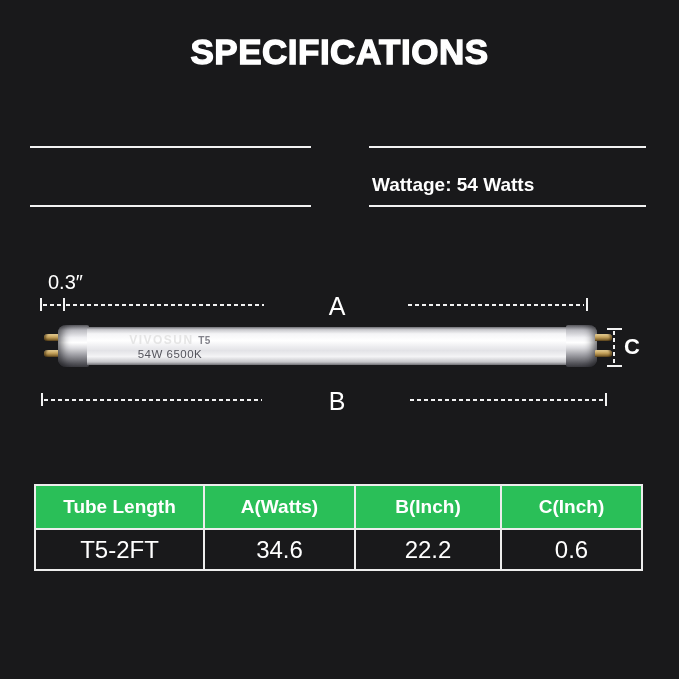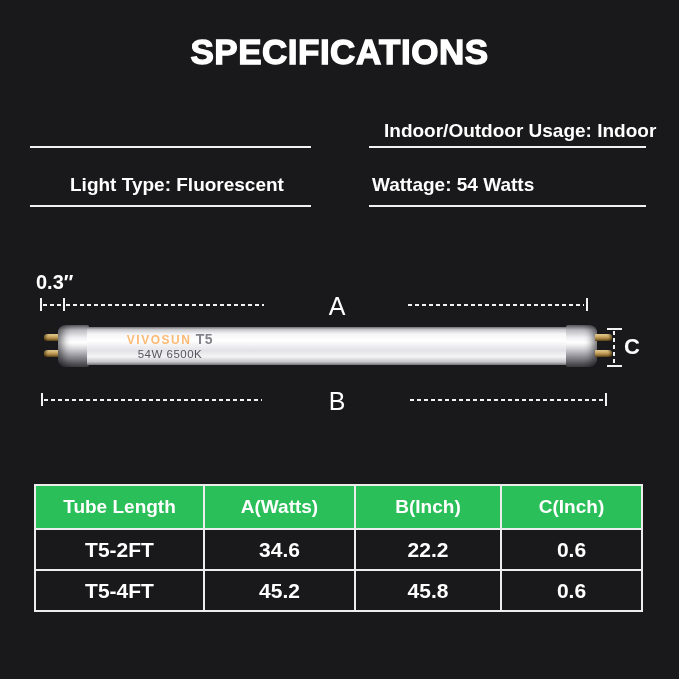--- a/index.html
+++ b/index.html
@@ -13,67 +13,65 @@
   .title{
     position:absolute;top:32px;left:0;width:679px;text-align:center;
     font-size:35px;font-weight:700;letter-spacing:.5px;
     -webkit-text-stroke:1.3px var(--text,#fff);
   }
   
   .spec-text{position:absolute;font-size:19px;font-weight:700;line-height:22px;white-space:nowrap;}
   .spec-line{position:absolute;height:2px;background:var(--line,#f2f2f2);}
   
   .dim-label{position:absolute;white-space:nowrap;}
-  .lbl-03{left:36px;top:271px;font-size:20px;font-weight:700;}
+  .lbl-03{left:48px;top:271px;font-size:20px;font-weight:400;}
   .lbl-a{left:322px;top:292px;width:30px;text-align:center;font-size:25px;font-weight:400;}
   .lbl-b{left:322px;top:387px;width:30px;text-align:center;font-size:25px;font-weight:400;}
   .lbl-c{left:624px;top:334px;font-size:22px;font-weight:700;}
   .dash-h{position:absolute;height:2px;background:repeating-linear-gradient(90deg,var(--line,#f2f2f2) 0 4px,transparent 4px 7px);}
   .dash-v{position:absolute;width:2px;background:repeating-linear-gradient(180deg,var(--line,#f2f2f2) 0 4px,transparent 4px 7px);}
   .tick-v{position:absolute;width:2px;height:13px;background:var(--line,#f2f2f2);}
   .tick-h{position:absolute;width:15px;height:2px;background:var(--line,#f2f2f2);}
   
   .pin{position:absolute;height:7px;width:17px;
     background:linear-gradient(180deg,#e7cf95 0%,#c6a35d 45%,#8a6c33 80%,#55401c 100%);}
   .pin.left{border-radius:4px 1px 1px 4px;box-shadow:inset 3px 0 2px -1px rgba(60,40,10,.55);}
   .pin.right{border-radius:1px 4px 4px 1px;box-shadow:inset -3px 0 2px -1px rgba(60,40,10,.55);}
   .cap{position:absolute;top:325px;width:31px;height:42px;
     background:linear-gradient(180deg,#5c5c62 0%,#b9b9bf 12%,#f1f1f4 30%,#ffffff 42%,#dadade 55%,#95959b 74%,#54545a 92%,#3d3d43 100%);}
   .cap.left{left:58px;border-radius:8px 2px 2px 8px;box-shadow:inset 9px 0 9px -5px rgba(10,10,14,.6);}
   .cap.right{left:566px;border-radius:2px 8px 8px 2px;box-shadow:inset -9px 0 9px -5px rgba(10,10,14,.6);}
   .glass{position:absolute;left:87px;top:327px;width:481px;height:38px;
     background:linear-gradient(180deg,#6f6f74 0%,#c9c9cd 7%,#f5f5f7 18%,#ffffff 36%,#ededf0 52%,#e3e3e7 62%,#f4f4f6 78%,#c6c6ca 92%,#707075 100%);}
   .tube-print{position:absolute;left:105px;top:332px;width:130px;text-align:center;line-height:13px;}
-  .tube-print .brand{font-size:12px;font-weight:700;letter-spacing:1.5px;color:#fdba74;}
-  .tube-print .model{font-size:14px;font-weight:700;letter-spacing:.5px;color:#83838b;}
+  .tube-print .brand{font-size:12px;font-weight:700;letter-spacing:1.5px;color:#e5e5e5;}
+  .tube-print .model{font-size:10px;font-weight:700;letter-spacing:.5px;color:#83838b;}
   .tube-print .watt{font-size:11.5px;font-weight:400;letter-spacing:.5px;color:#55555d;margin-top:1px;}
   
   table.spec-table{
     position:absolute;left:34px;top:484px;width:607px;
     border-collapse:collapse;table-layout:fixed;
   }
   .spec-table th,.spec-table td{
     border:2px solid var(--border,#ededed);text-align:center;vertical-align:middle;
     color:var(--text,#fff);overflow:hidden;white-space:nowrap;
   }
   .spec-table th{background:var(--green,#2abf58);height:40px;font-size:19px;font-weight:700;}
-  .spec-table td{height:37px;font-size:21px;font-weight:700;}
+  .spec-table td{height:37px;font-size:24px;font-weight:400;}
 </style>
 </head>
 <body>
 
 <div class="canvas">
 
   <div class="title">SPECIFICATIONS</div>
 
   <div class="spec-line" style="left:30px;top:146px;width:281px"></div>
-  <div class="spec-text" style="left:70px;top:174px">Light Type: Fluorescent</div>
   <div class="spec-line" style="left:30px;top:205px;width:281px"></div>
 
-  <div class="spec-text" style="left:384px;top:120px">Indoor/Outdoor Usage: Indoor</div>
   <div class="spec-line" style="left:369px;top:146px;width:277px"></div>
   <div class="spec-text" style="left:372px;top:174px">Wattage: 54 Watts</div>
   <div class="spec-line" style="left:369px;top:205px;width:277px"></div>
 
   <div class="dim-label lbl-03">0.3″</div>
   <div class="tick-v" style="left:40px;top:298px"></div>
   <div class="dash-h" style="left:43px;top:304px;width:20px"></div>
   <div class="tick-v" style="left:63px;top:298px"></div>
   <div class="dash-h" style="left:66px;top:304px;width:198px"></div>
   <div class="dim-label lbl-a">A</div>
@@ -119,22 +117,16 @@
         <th>C(Inch)</th>
       </tr>
     </thead>
     <tbody>
       <tr>
         <td>T5-2FT</td>
         <td>34.6</td>
         <td>22.2</td>
         <td>0.6</td>
       </tr>
-      <tr>
-        <td>T5-4FT</td>
-        <td>45.2</td>
-        <td>45.8</td>
-        <td>0.6</td>
-      </tr>
     </tbody>
   </table>
 
 </div>
 
 </body></html>

